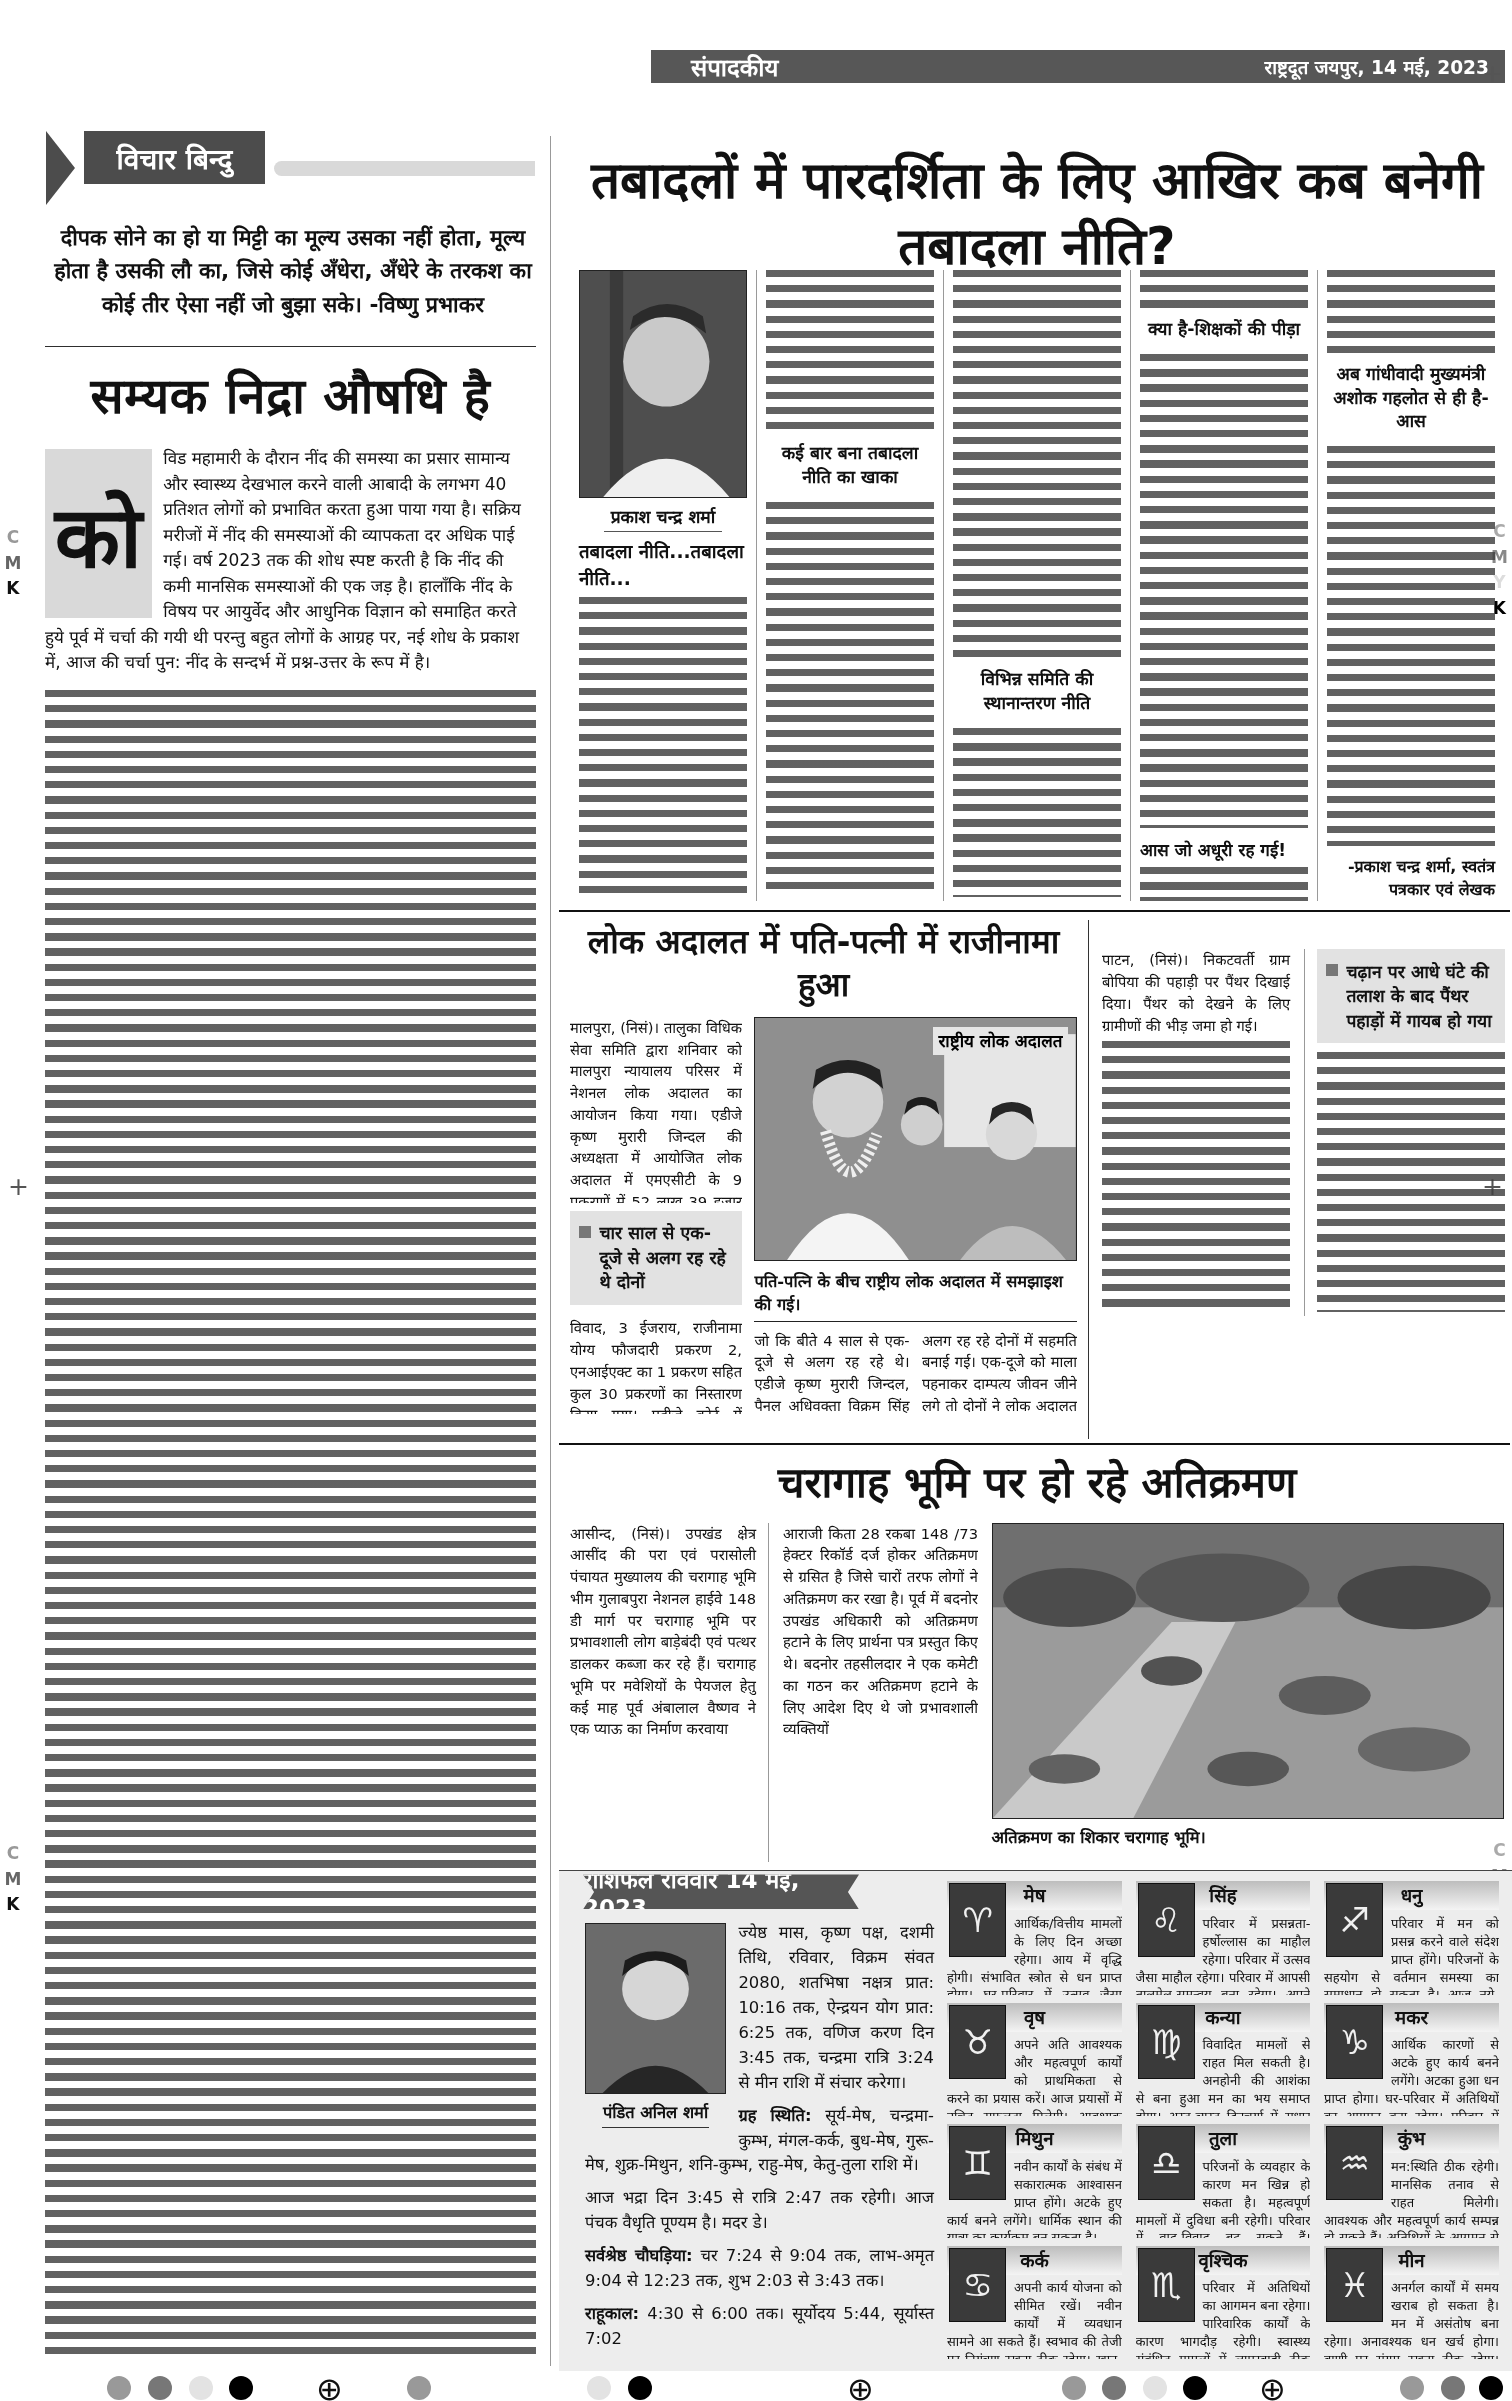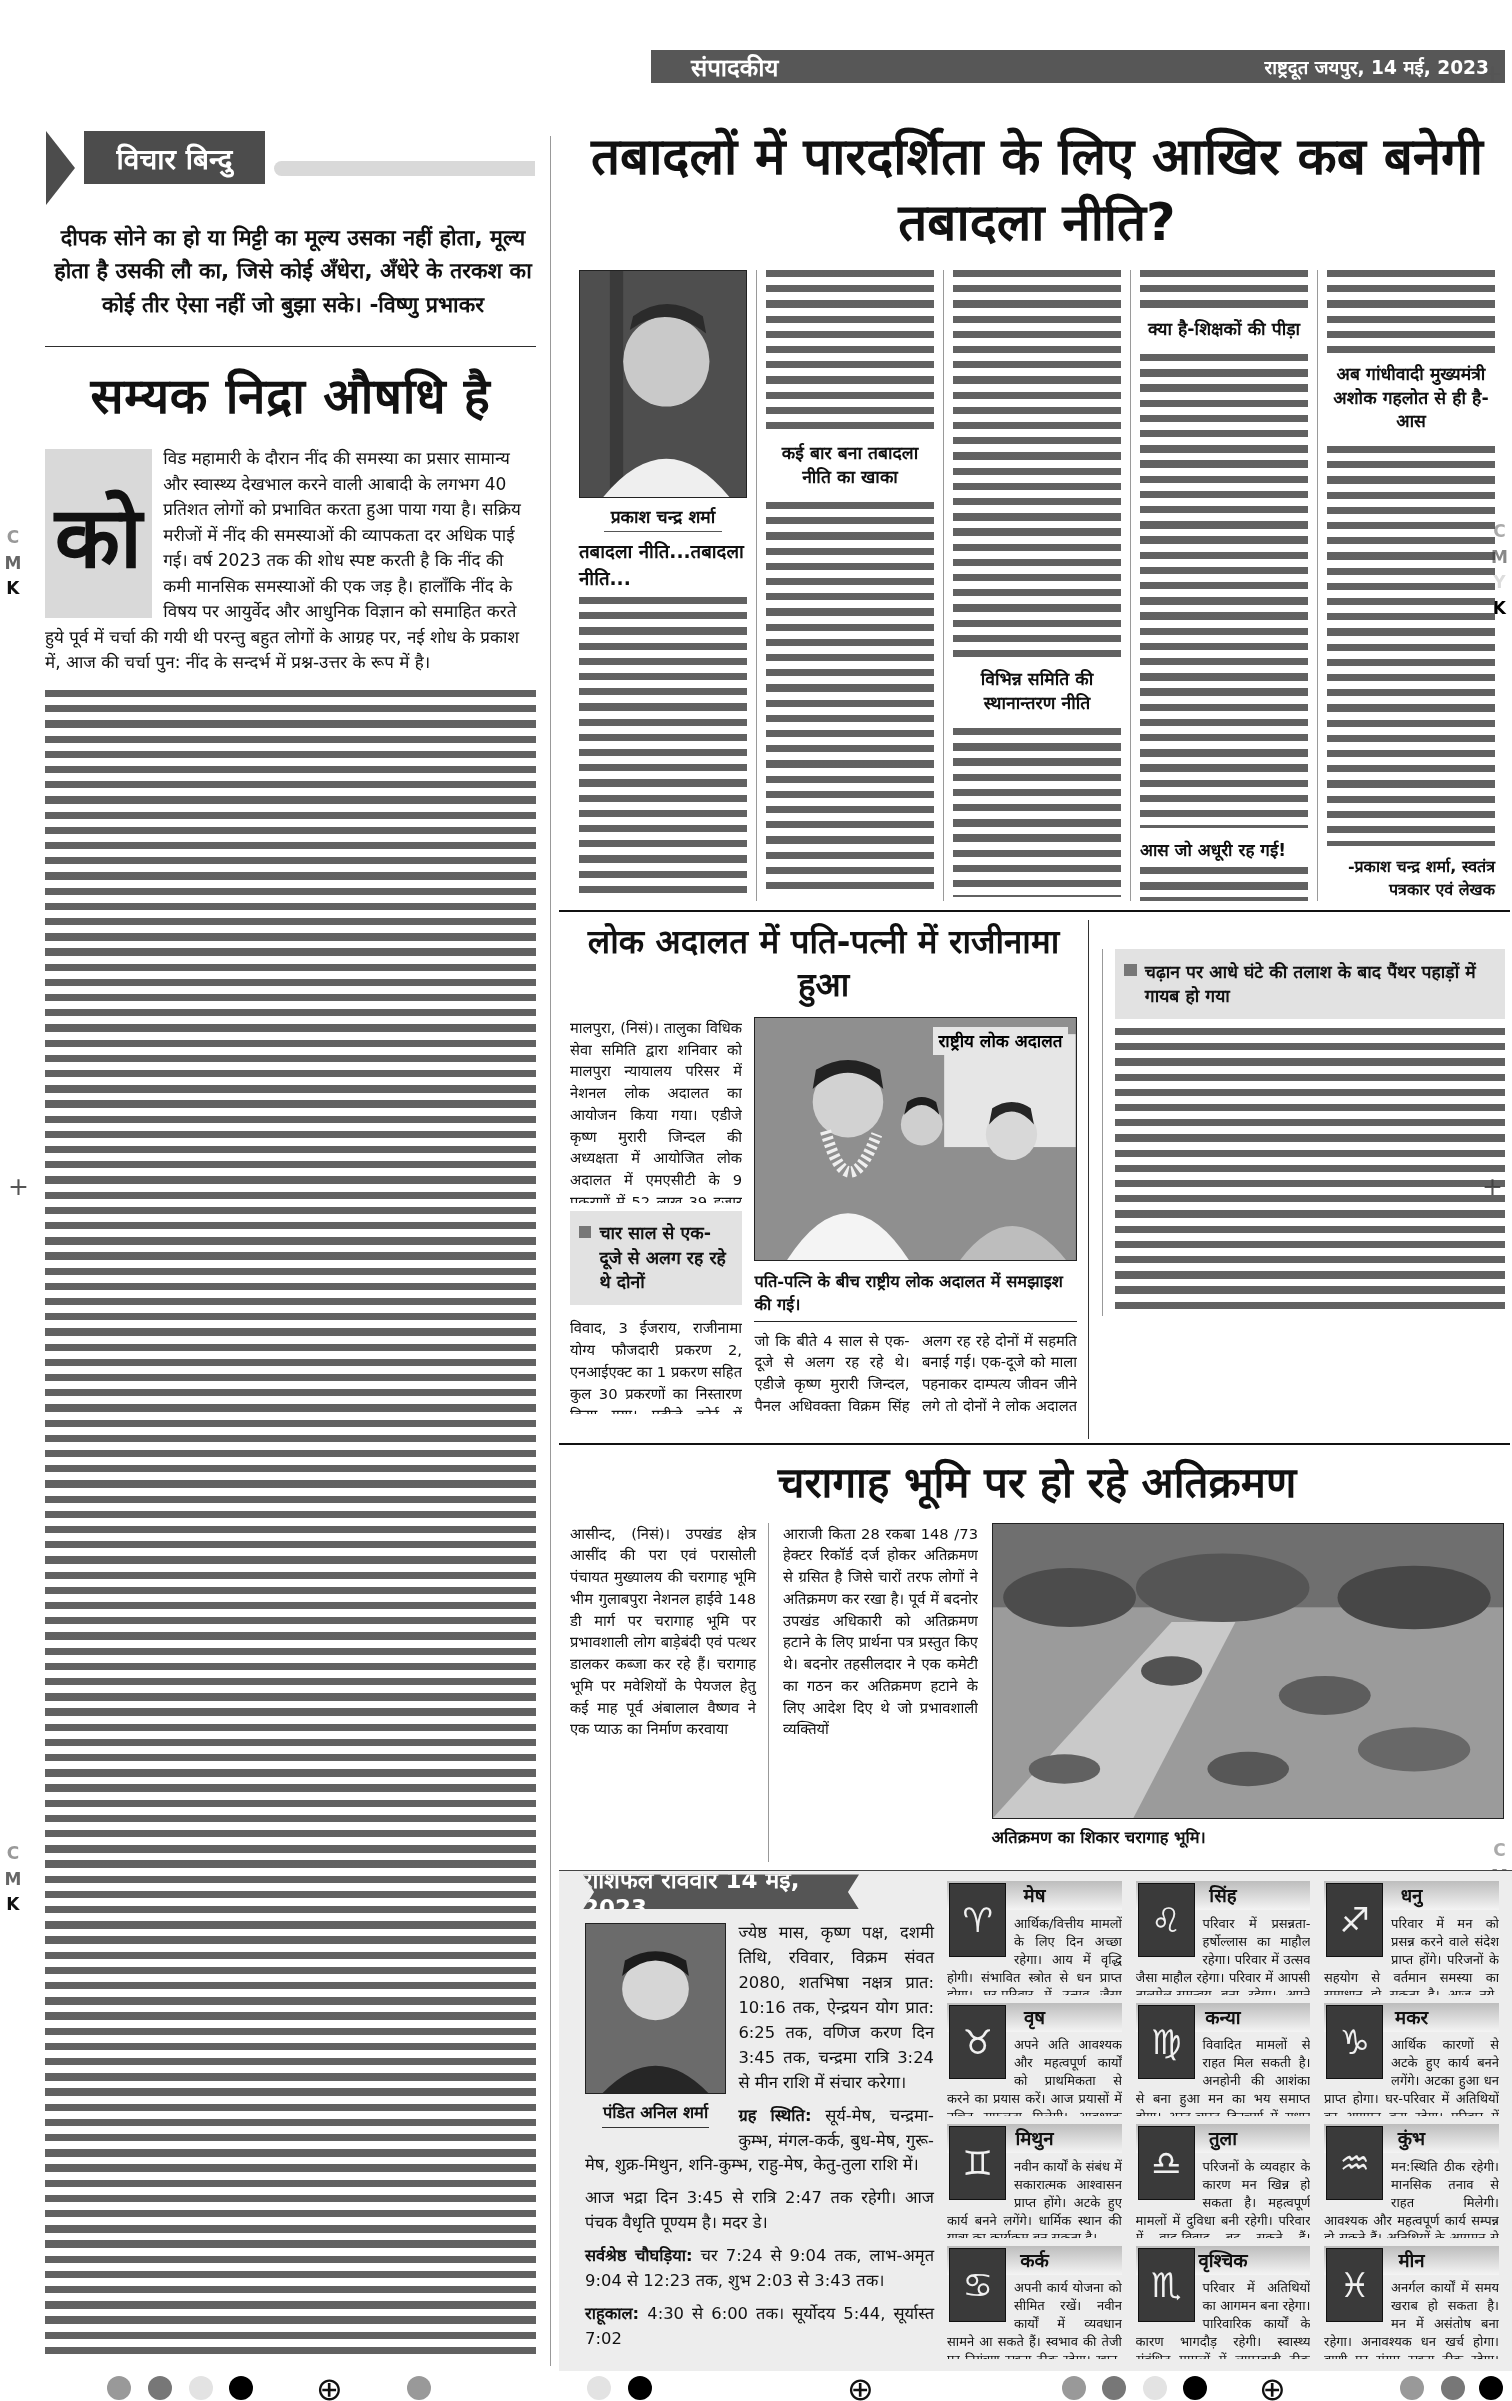--- a/index.html
+++ b/index.html
@@ -123,21 +123,21 @@
   </div>
   <div class="abs pmark" style="left:1491px;top:1838px;">
     <div style="color:#aaa">C</div>
     <div style="color:#888">M</div>
     <div style="color:#ddd">Y</div>
     <div style="color:#000">K</div>
   </div>
 
   <div class="abs vline" style="left:550px;top:136px;height:2230px;"></div>
 
-  <div class="abs headline" style="left:570px;top:124px;width:934px;">तबादलों में पारदर्शिता के लिए आखिर कब बनेगी तबादला नीति?</div>
+  <div class="abs headline" style="left:570px;top:148px;width:934px;">तबादलों में पारदर्शिता के लिए आखिर कब बनेगी तबादला नीति?</div>
 
   <div class="abs mcols" style="left:570px;top:270px;width:934px;height:631px;">
     <div class="mcol">
       <div class="photo" style="height:226px;">
         <svg width="100%" height="100%" viewBox="0 0 100 130" preserveAspectRatio="none">
           <rect width="100" height="130" fill="#4e4e4e"></rect>
           <rect x="18" y="0" width="8" height="130" fill="#3a3a3a"></rect>
           <circle cx="52" cy="52" r="26" fill="#c9c9c9"></circle>
           <path d="M14 130 Q52 86 90 130 Z" fill="#efefef"></path>
           <path d="M30 34 Q52 18 76 36 L74 26 Q52 12 32 26 Z" fill="#2b2b2b"></path>
@@ -208,20 +208,24 @@
         <div style="display:flex;gap:12.4px;margin-top:8px;flex:1;min-height:0;">
           <div class="body26 clip" style="flex:1;">जो कि बीते 4 साल से एक-दूजे से अलग रह रहे थे। एडीजे कृष्ण मुरारी जिन्दल, पैनल अधिवक्ता विक्रम सिंह खंगारोत व प्रार्थी अभिकर्ता मुकेश कुमार सैनी व अप्रार्थी अधिवक्ता प्रियंक जैन द्वारा समझाईश के बाद</div>
           <div class="body26 clip" style="flex:1;">अलग रह रहे दोनों में सहमति बनाई गई। एक-दूजे को माला पहनाकर दाम्पत्य जीवन जीने लगे तो दोनों ने लोक अदालत से जीवन में नया वरदान पाया।</div>
         </div>
       </div>
     </div>
   </div>
 
   <div class="abs" style="left:1102px;top:937px;width:403px;height:501px;">
     <div style="display:flex;gap:13.6px;margin-top:12.4px;height:367px;">
+      <div style="flex:1;display:flex;flex-direction:column;">
+        <div class="body26">पाटन, (निसं)। निकटवर्ती ग्राम बोपिया की पहाड़ी पर पैंथर दिखाई दिया। पैंथर को देखने के लिए ग्रामीणों की भीड़ जमा हो गई।</div>
+        <div class="greek f1"></div>
+      </div>
       <div style="flex:1;display:flex;flex-direction:column;border-left:0.6px solid #999;padding-left:12.4px;">
         <div class="hl">
           <span class="sq"></span>
           <span class="t">चढ़ान पर आधे घंटे की तलाश के बाद पैंथर पहाड़ों में गायब हो गया</span>
         </div>
         <div class="greek f1" style="margin-top:9px;"></div>
       </div>
     </div>
   </div>
 

